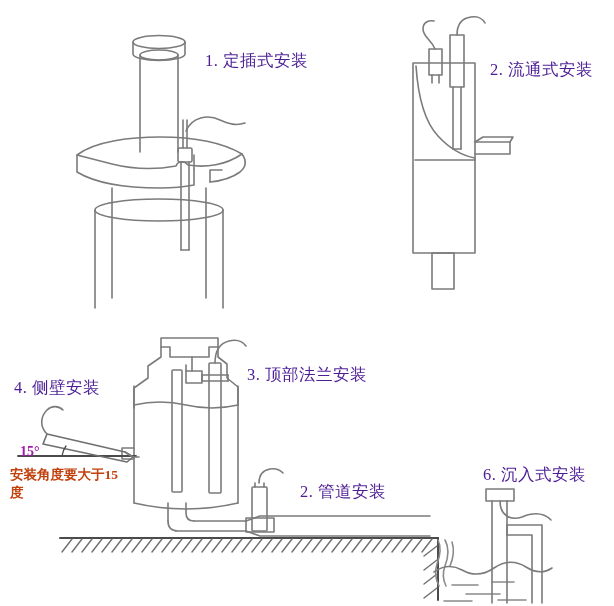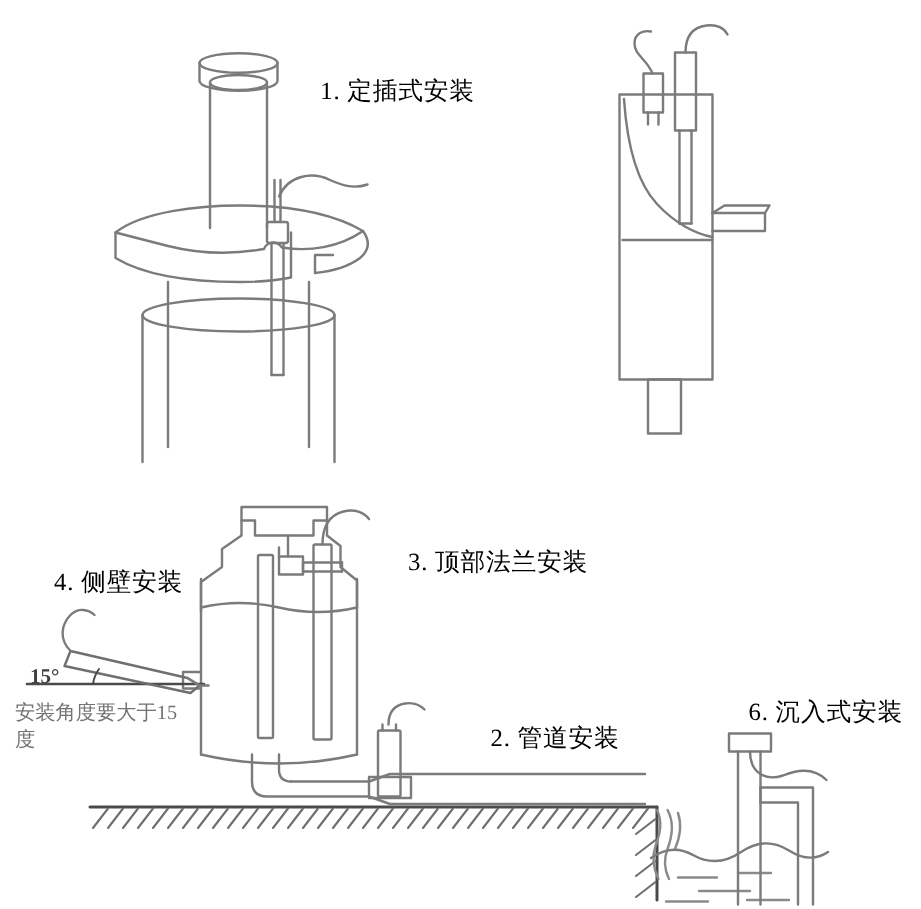--- a/index.html
+++ b/index.html
@@ -1,31 +1,31 @@
 <!DOCTYPE html>
 <html><head>
 <meta charset="utf-8">
 <style>
   html,body{margin:0;padding:0;background:#ffffff;}
   body{width:614px;height:606px;position:relative;overflow:hidden;
        font-family:"Liberation Serif","DejaVu Serif",serif;color:#555;}
   #diagram-root{position:absolute;left:0;top:0;width:614px;height:606px;}
   svg.canvas{position:absolute;left:0;top:0;width:614px;height:606px;}
   .lbl{position:absolute;font-family:"Liberation Serif","DejaVu Serif",serif;
-       color:#000000;font-size:16.5px;line-height:1.45;letter-spacing:.5px;white-space:pre-line;text-align:center;}
+       color:#4c1d95;font-size:16.5px;line-height:1.45;letter-spacing:.5px;white-space:pre-line;}
   .lbl-1{left:205px;top:49px;width:120px;}
   .lbl-2{left:490px;top:58px;width:115px;}
   .lbl-3{left:247px;top:350px;width:170px;margin-top:13px;}
   .lbl-4{left:14px;top:376px;width:130px;}
   .lbl-5{left:300px;top:480px;width:140px;}
   .lbl-6{left:483px;top:463px;width:135px;}
-  .angle-txt{position:absolute;left:20px;top:444px;font-size:14px;font-weight:bold;color:#404040;
+  .angle-txt{position:absolute;left:20px;top:444px;font-size:14px;font-weight:bold;color:#a21caf;
              font-family:"Liberation Serif","DejaVu Serif",serif;}
-  .note-txt{position:absolute;left:10px;top:466px;width:118px;font-size:13.5px;font-weight:normal;
-            color:#737373;line-height:1.35;font-family:"Liberation Serif","DejaVu Serif",serif;}
+  .note-txt{position:absolute;left:10px;top:466px;width:118px;font-size:13.5px;font-weight:bold;
+            color:#c2410c;line-height:1.35;font-family:"Liberation Serif","DejaVu Serif",serif;}
 </style>
 </head>
 <body>
 
 <div id="diagram-root">
 
   <svg class="canvas" viewBox="0 0 614 606">
     <g fill="none" stroke="#7b7b7b" stroke-width="1.6" stroke-linejoin="round" stroke-linecap="round">
 
       <g>
@@ -176,20 +176,21 @@
         <path d="M507 535 h25 v68"></path>
         <path d="M507 525 v10"></path>
 
         <path d="M500 501 c0,14 10,20 22,16 c12,-5 22,-4 29,3"></path>
       </g>
 
     </g>
   </svg>
 
   <div class="lbl lbl-1">1. 定插式安装</div>
+  <div class="lbl lbl-2">2. 流通式安装</div>
   <div class="lbl lbl-3">3. 顶部法兰安装</div>
   <div class="lbl lbl-4">4. 侧壁安装</div>
   <div class="lbl lbl-5">2. 管道安装</div>
   <div class="lbl lbl-6">6. 沉入式安装</div>
 
   <div class="angle-txt">15°</div>
   <div class="note-txt">安装角度要大于15度</div>
 
 </div>
 

